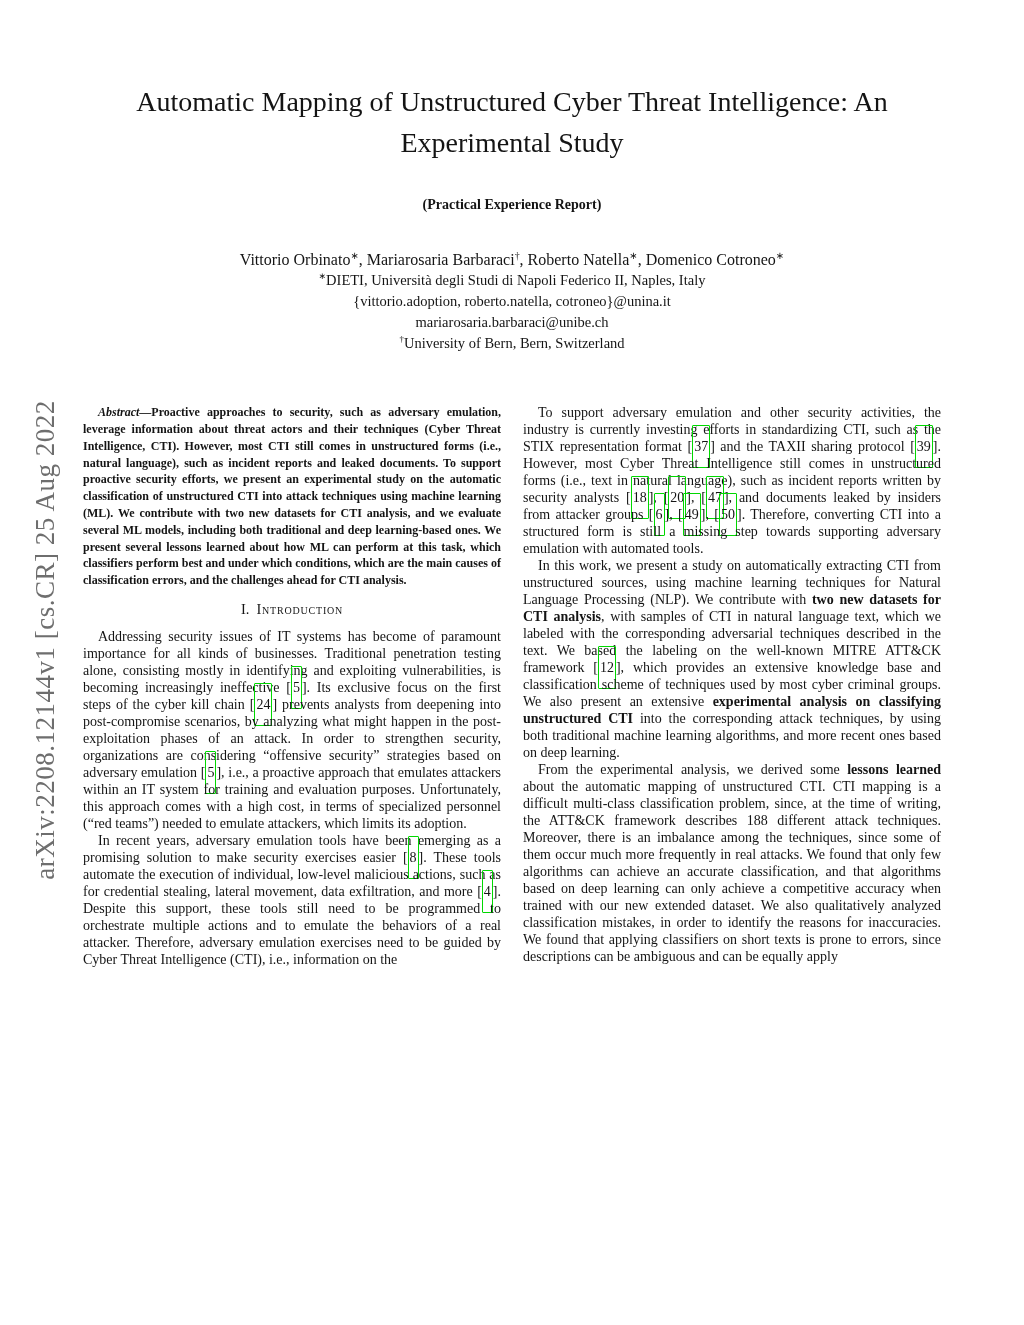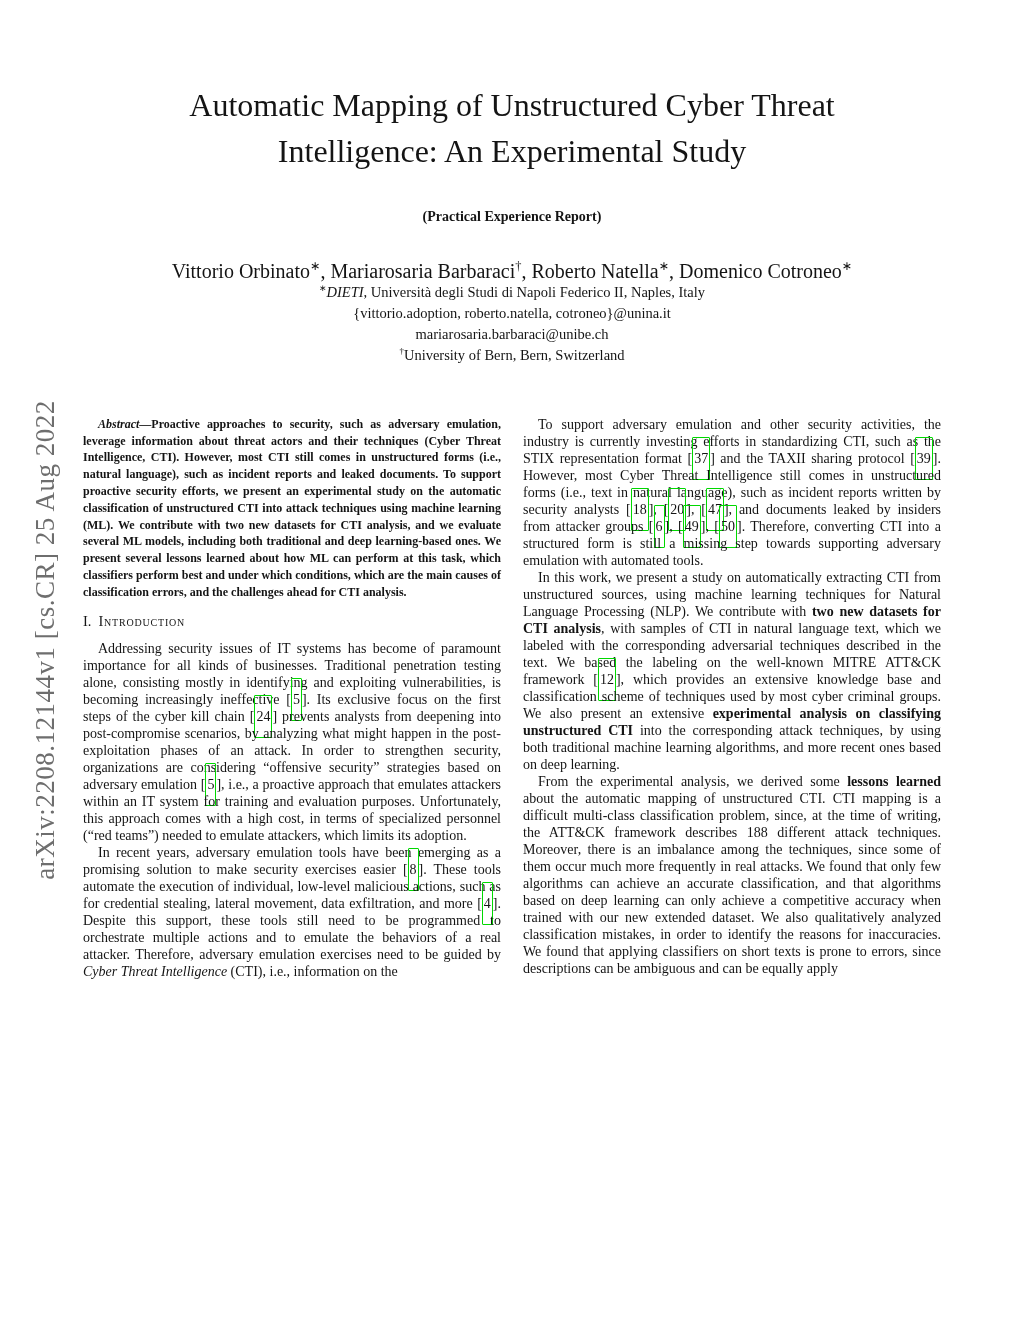--- a/index.html
+++ b/index.html
@@ -30,39 +30,39 @@
     transform: translate(-50%, -50%) rotate(-90deg);
     white-space: nowrap;
     font-size: 27px;
     color: var(--watermark-gray);
     letter-spacing: 0.5px;
   }
 
   .header { text-align: center; padding-top: 82px; }
 
   .paper-title {
-    font-size: 32px;
+    font-size: 28px;
     font-weight: 400;
     line-height: 1.45;
     margin: 0 auto;
     max-width: 800px;
   }
 
   .report-type {
     margin-top: 34px;
     font-size: 14px;
     font-weight: bold;
   }
 
   .author-block { margin-top: 36px; line-height: 21px; }
-  .author-names { font-size: 20px; text-align: center; }
+  .author-names { font-size: 16px; text-align: center; }
   .affil-line { font-size: 14.5px; }
 
   .seg-b  { font-weight: bold; }
-  .seg-i  { font-style: italic; }
+  .seg-i  { }
   .seg-bi { font-style: italic; font-weight: bold; }
   .seg-sup { vertical-align: super; font-size: 0.62em; line-height: 0; }
 
   .cite {
     border: 1.4px solid var(--citation-green);
     padding: 13px 1px;
     border-radius: 1px;
   }
 
   .columns {
@@ -82,20 +82,21 @@
   p.abstract-par, p.index-terms-par {
     font-size: 12px;
     line-height: 16.8px;
     font-weight: bold;
   }
   p.noindent { text-indent: 0; }
 
   .section-heading {
     font-size: 14.5px;
     font-weight: 400;
+    text-align: center;
     margin: 12px 0 10px 0;
   }
   .section-heading .sec-title {
     font-variant: small-caps;
     letter-spacing: 0.8px;
     margin-left: 7px;
   }
 </style>
 </head>
 <body>

